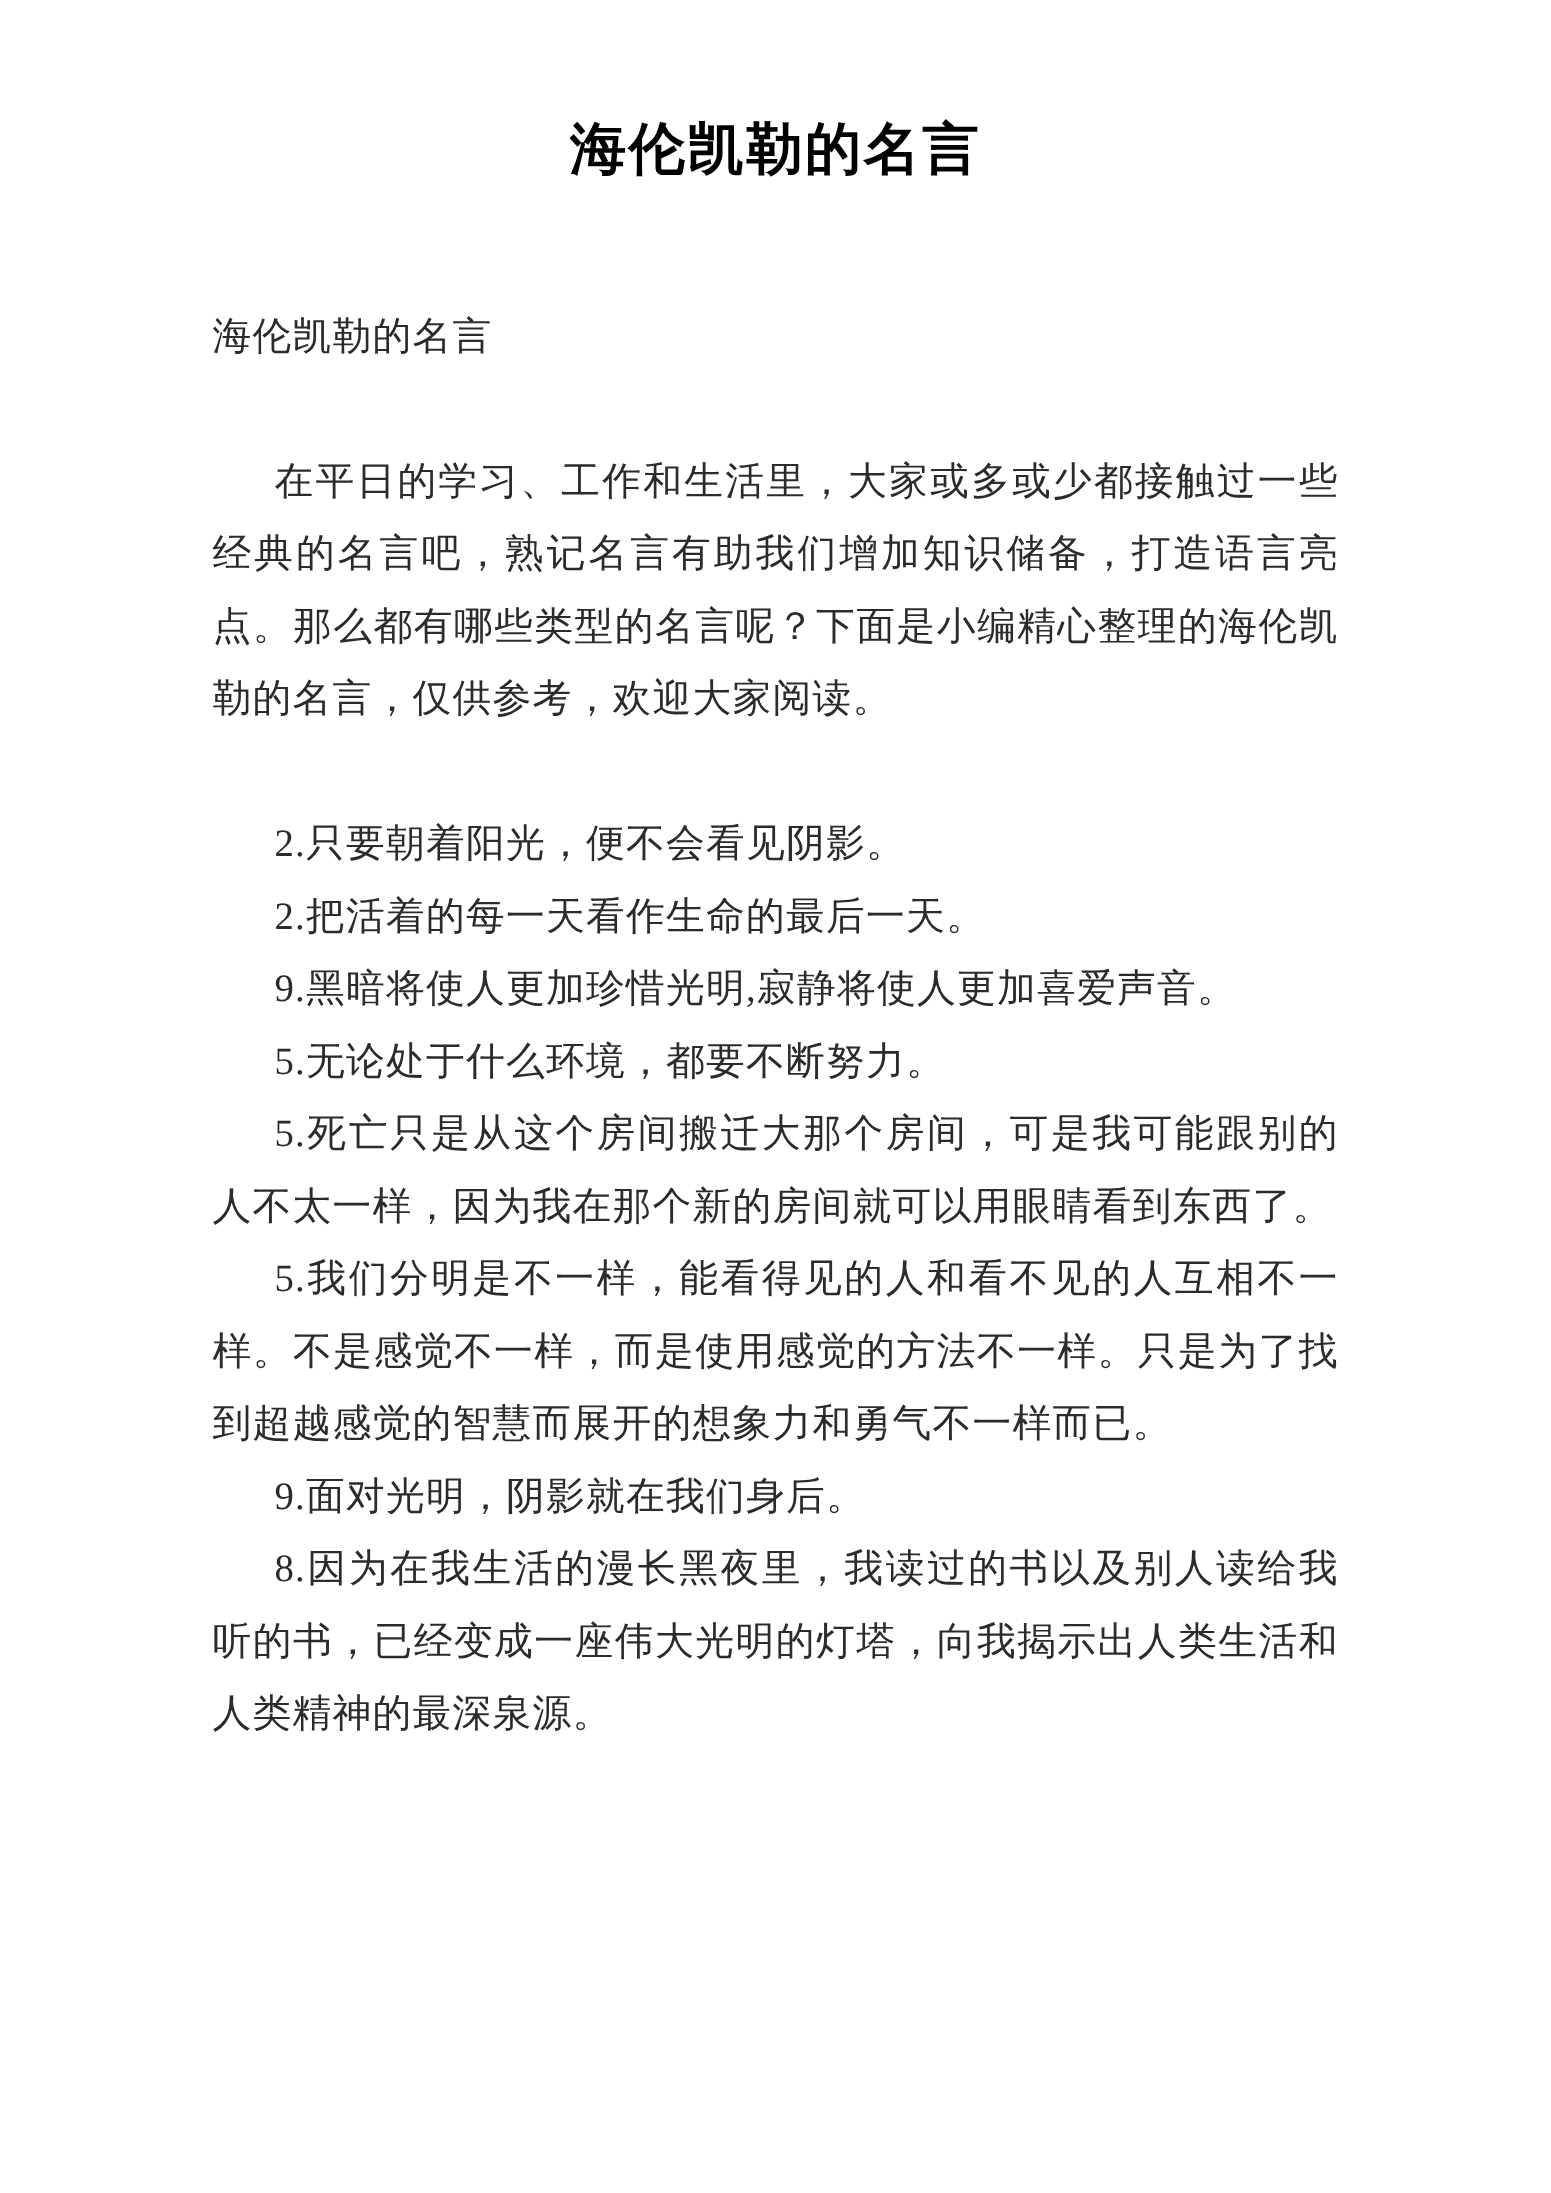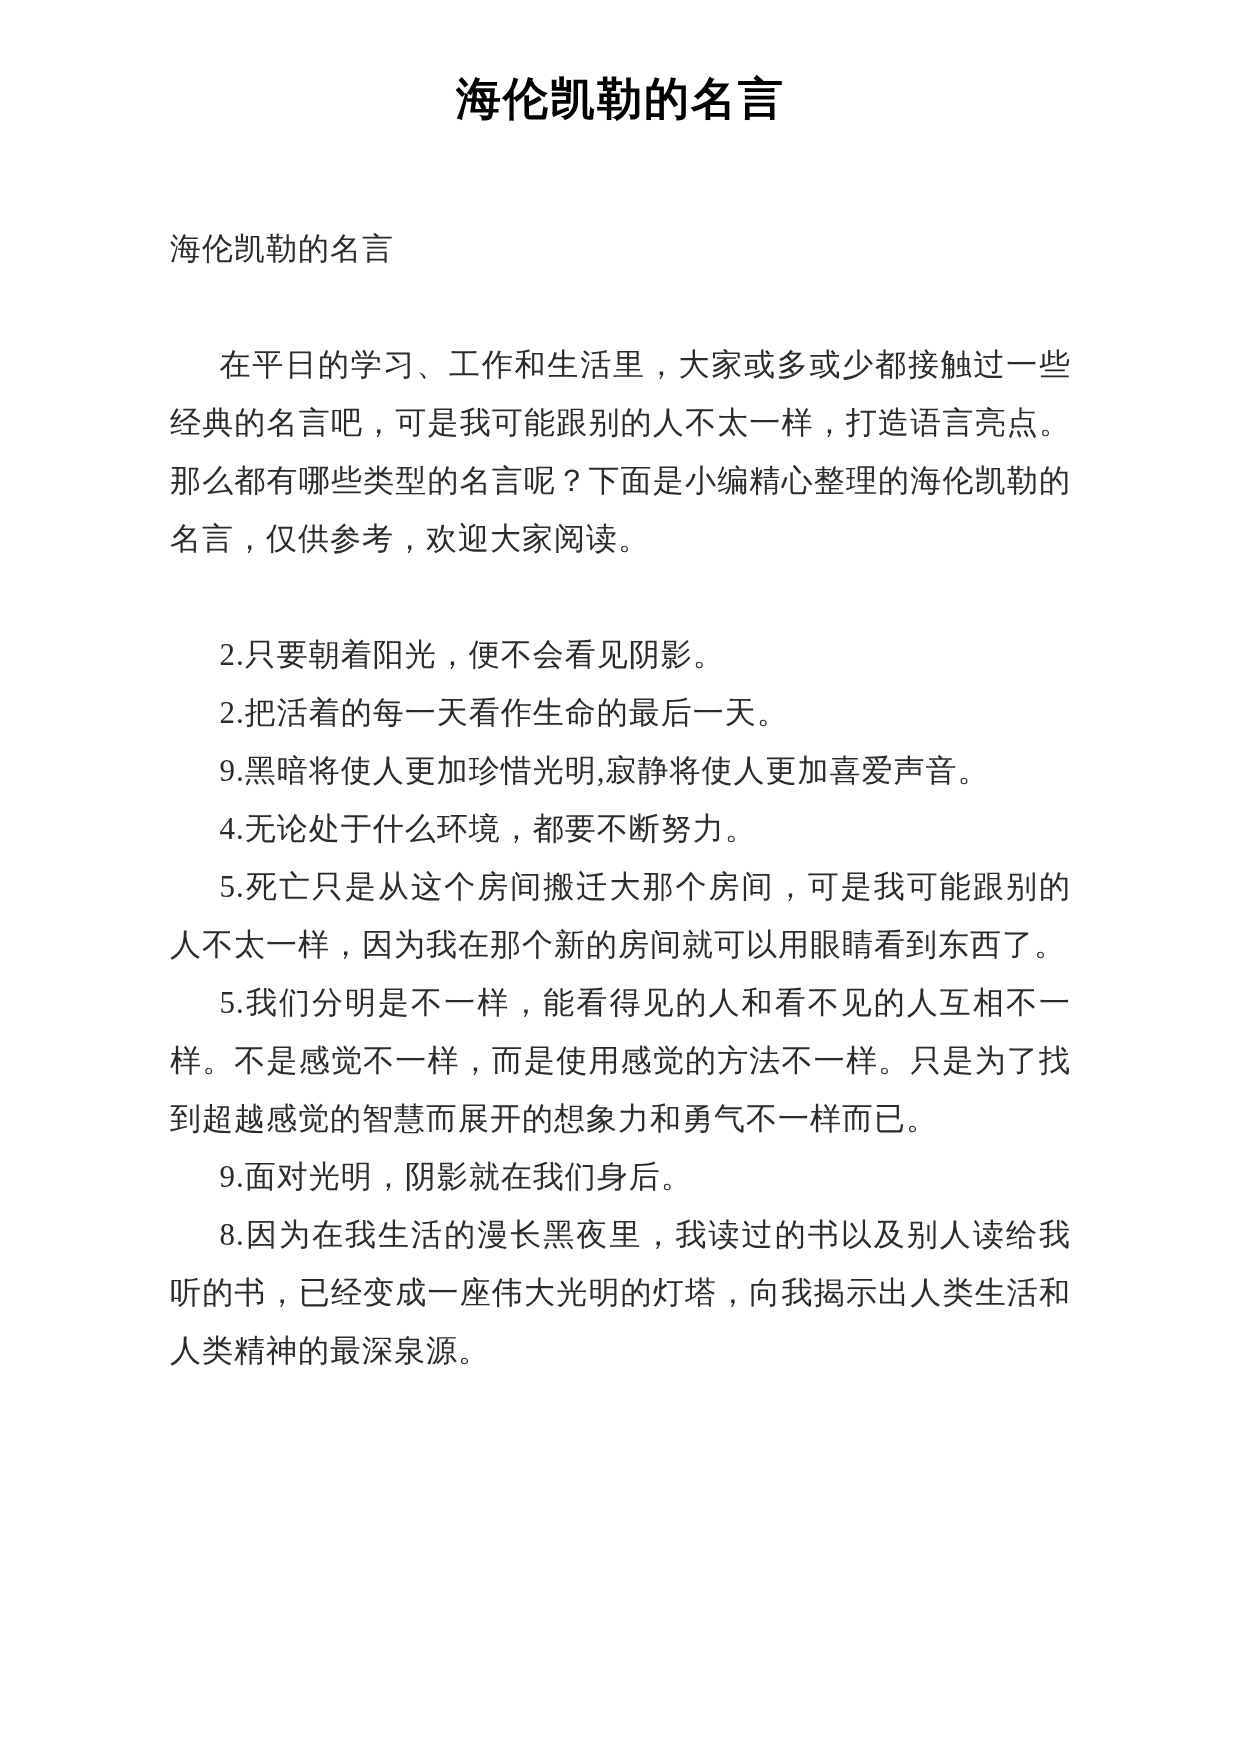--- a/index.html
+++ b/index.html
@@ -14,21 +14,21 @@
     position: relative;
     overflow: hidden;
     font-family: "Liberation Serif", "DejaVu Serif", serif;
     color: #222222;
   }
 
   .page {
     width: 1241px;
     height: 1388px;
     background: #ffffff;
-    padding: 68px 170px 0 170px;
+    padding: 88px 170px 0 170px;
   }
 
   .doc-title {
     font-size: 45px;
     line-height: 62px;
     font-weight: bold;
     color: #000000;
     text-align: center;
     letter-spacing: 2px;
     margin: 0 0 90px 0;
@@ -59,26 +59,26 @@
 </style>
 </head>
 <body>
 
 <div class="page">
 
   <h1 class="doc-title">海伦凯勒的名言</h1>
 
   <p class="body-text subtitle">海伦凯勒的名言</p>
 
-  <p class="body-text intro">在平日的学习、工作和生活里，大家或多或少都接触过一些经典的名言吧，可是我可能跟别的人不太一样，打造语言亮点。那么都有哪些类型的名言呢？下面是小编精心整理的海伦凯勒的名言，仅供参考，欢迎大家阅读。</p>
+  <p class="body-text intro">在平日的学习、工作和生活里，大家或多或少都接触过一些经典的名言吧，熟记名言有助我们增加知识储备，打造语言亮点。那么都有哪些类型的名言呢？下面是小编精心整理的海伦凯勒的名言，仅供参考，欢迎大家阅读。</p>
 
   <div>
     <p class="body-text quote">2.只要朝着阳光，便不会看见阴影。</p>
     <p class="body-text quote">2.把活着的每一天看作生命的最后一天。</p>
     <p class="body-text quote">9.黑暗将使人更加珍惜光明,寂静将使人更加喜爱声音。</p>
-    <p class="body-text quote">4.无论处于什么环境，都要不断努力。</p>
+    <p class="body-text quote">5.无论处于什么环境，都要不断努力。</p>
     <p class="body-text quote">5.死亡只是从这个房间搬迁大那个房间，可是我可能跟别的人不太一样，因为我在那个新的房间就可以用眼睛看到东西了。</p>
     <p class="body-text quote">5.我们分明是不一样，能看得见的人和看不见的人互相不一样。不是感觉不一样，而是使用感觉的方法不一样。只是为了找到超越感觉的智慧而展开的想象力和勇气不一样而已。</p>
     <p class="body-text quote">9.面对光明，阴影就在我们身后。</p>
     <p class="body-text quote">8.因为在我生活的漫长黑夜里，我读过的书以及别人读给我听的书，已经变成一座伟大光明的灯塔，向我揭示出人类生活和人类精神的最深泉源。</p>
   </div>
 
 </div>
 
 </body></html>

